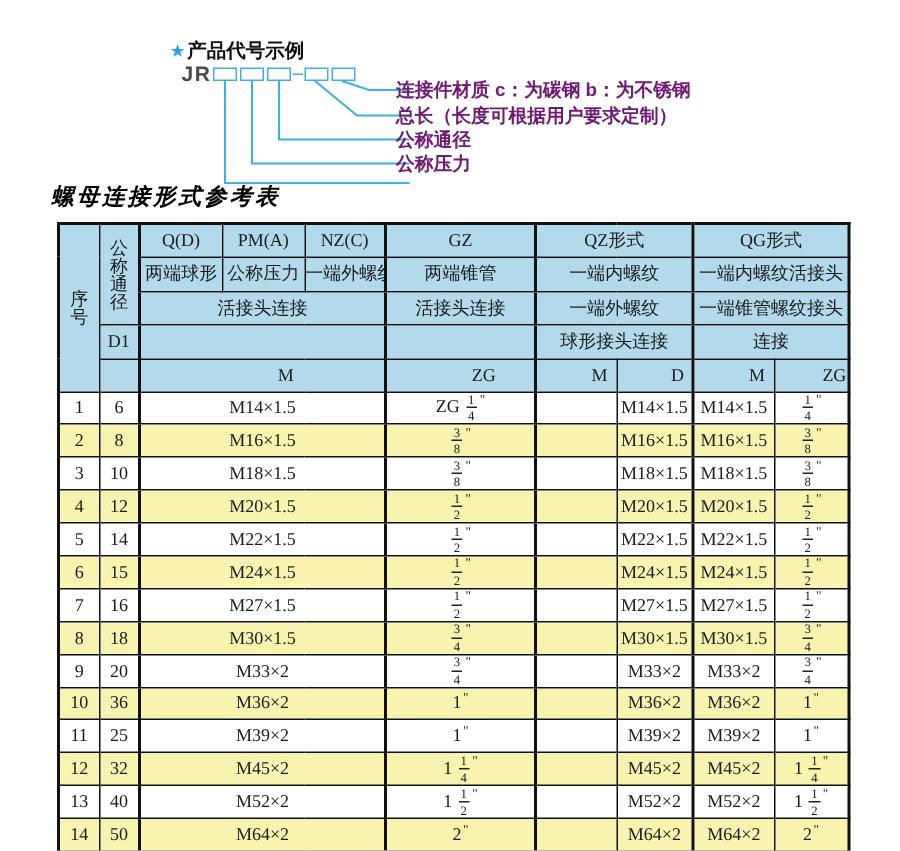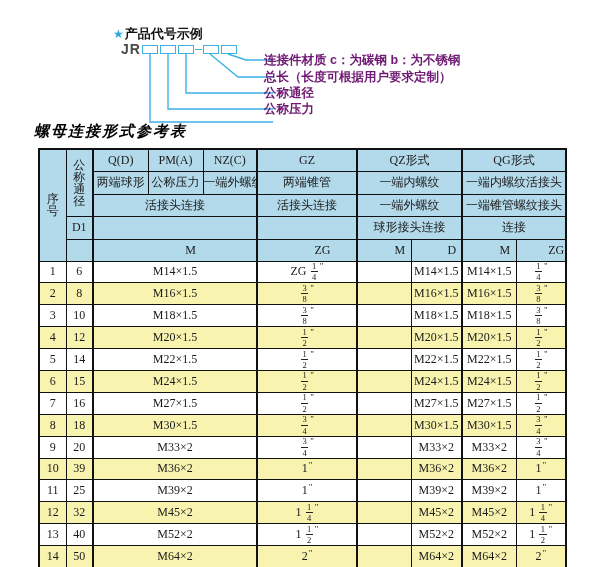--- a/index.html
+++ b/index.html
@@ -282,21 +282,21 @@
             <td class="bdl"></td>
             <td>M33×2</td>
             <td class="bdl">M33×2</td>
             <td><span class="frac">
                 <span class="fn">3</span>
                 <span class="fd">4</span>
               </span><span class="q">"</span></td>
           </tr>
           <tr class="alt">
             <td>10</td>
-            <td>39</td>
+            <td>36</td>
             <td colspan="3" class="bdl">M36×2</td>
             <td class="bdl">1<span class="q">"</span></td>
             <td class="bdl"></td>
             <td>M36×2</td>
             <td class="bdl">M36×2</td>
             <td>1<span class="q">"</span></td>
           </tr>
           <tr>
             <td>11</td>
             <td>25</td>

